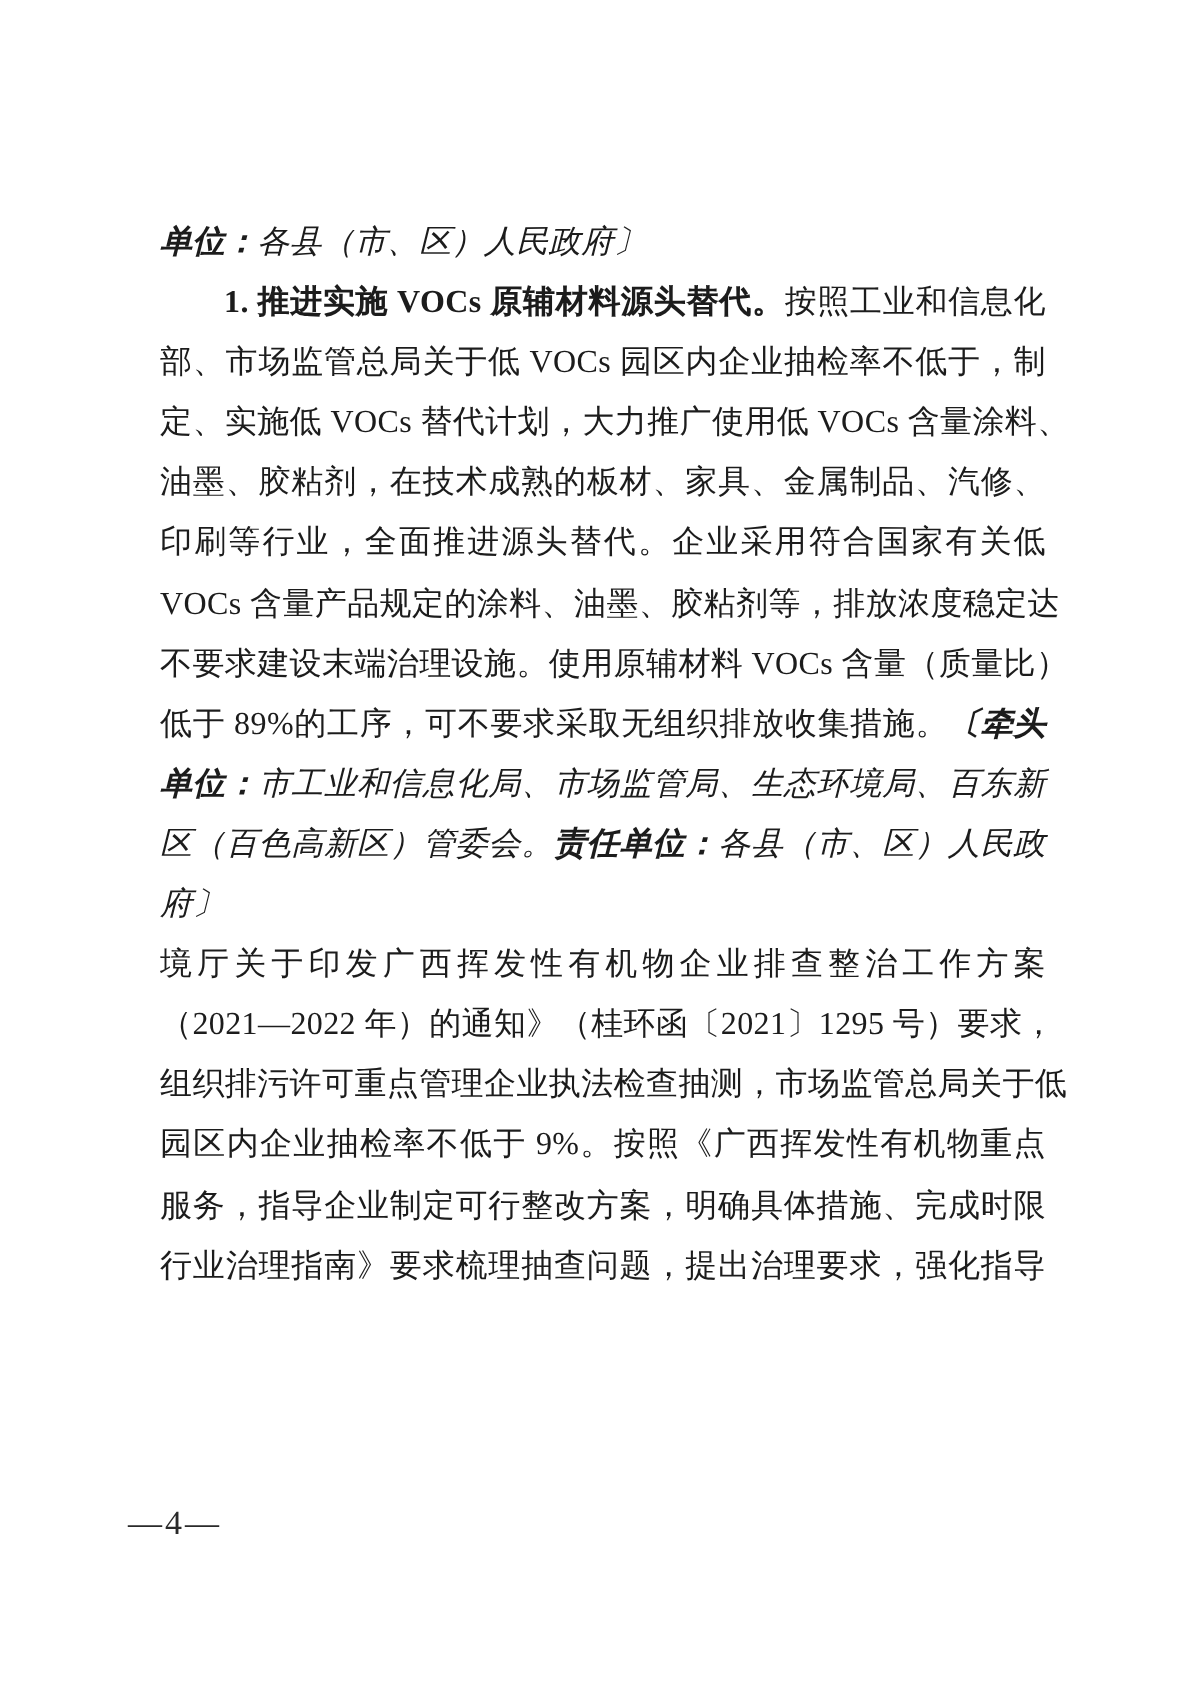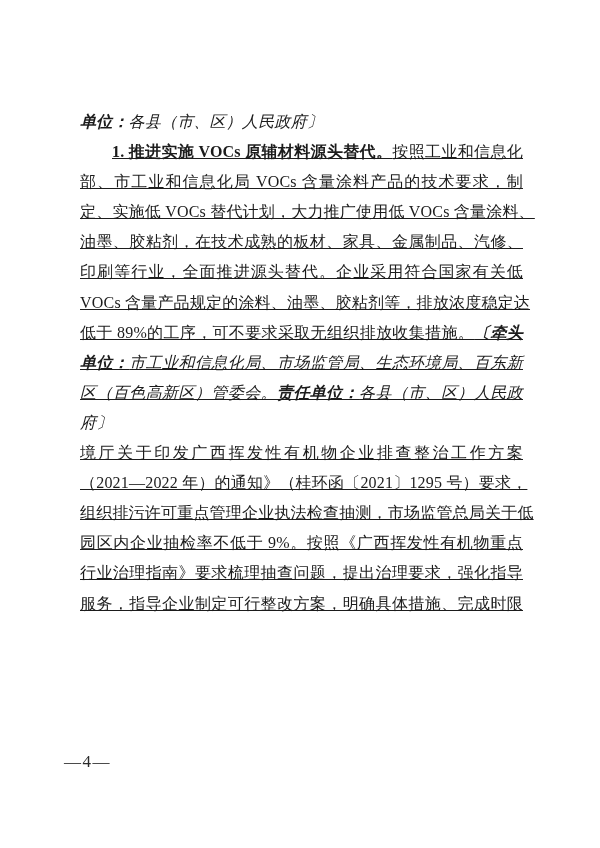--- a/index.html
+++ b/index.html
@@ -28,21 +28,20 @@
     line-height: 30.1px;
     height: 30.1px;
     white-space: nowrap;
     text-align: justify;
     text-justify: inter-character;
     text-align-last: left;
     letter-spacing: 0.2px;
   }
   .line.just {
     text-align-last: justify;
-    text-decoration: underline;
   }
   .line.ind {
     text-indent: 32px;
   }
   .seg-normal { font-weight: normal; font-style: normal; }
   .seg-bold   { font-weight: 700;   font-style: normal; }
   .seg-kai      { font-style: italic; }
   .seg-kai-bold { font-style: italic; font-weight: 700; }
   .page-number {
     position: absolute;
@@ -55,31 +54,32 @@
   }
 </style>
 </head>
 <body>
 
 <div class="page">
   <div class="doc-body">
     <div>
         <div class="line"><span class="seg-kai-bold">单位：</span><span class="seg-kai">各县（市、区）人民政府〕</span></div>
         <div class="line just ind"><span class="seg-bold">1. 推进实施 VOCs 原辅材料源头替代。</span><span class="seg-normal">按照工业和信息化</span></div>
-        <div class="line just"><span class="seg-normal">部、市工业和信息化局 VOCs 含量涂料产品的技术要求，制</span></div>
+        <div class="line just"><span class="seg-normal">部、市场监管总局关于低 VOCs 园区内企业抽检率不低于，制</span></div>
         <div class="line just"><span class="seg-normal">定、实施低 VOCs 替代计划，大力推广使用低 VOCs 含量涂料、</span></div>
         <div class="line just"><span class="seg-normal">油墨、胶粘剂，在技术成熟的板材、家具、金属制品、汽修、</span></div>
         <div class="line just"><span class="seg-normal">印刷等行业，全面推进源头替代。企业采用符合国家有关低</span></div>
         <div class="line just"><span class="seg-normal">VOCs 含量产品规定的涂料、油墨、胶粘剂等，排放浓度稳定达</span></div>
+        <div class="line just"><span class="seg-normal">不要求建设末端治理设施。使用原辅材料 VOCs 含量（质量比）</span></div>
         <div class="line just"><span class="seg-normal">低于 89%的工序，可不要求采取无组织排放收集措施。</span><span class="seg-kai-bold">〔牵头</span></div>
         <div class="line just"><span class="seg-kai-bold">单位：</span><span class="seg-kai">市工业和信息化局、市场监管局、生态环境局、百东新</span></div>
         <div class="line just"><span class="seg-kai">区（百色高新区）管委会。</span><span class="seg-kai-bold">责任单位：</span><span class="seg-kai">各县（市、区）人民政</span></div>
         <div class="line"><span class="seg-kai">府〕</span></div>
         <div class="line just"><span class="seg-normal">境厅关于印发广西挥发性有机物企业排查整治工作方案</span></div>
         <div class="line just"><span class="seg-normal">（2021—2022 年）的通知》（桂环函〔2021〕1295 号）要求，</span></div>
         <div class="line just"><span class="seg-normal">组织排污许可重点管理企业执法检查抽测，市场监管总局关于低</span></div>
         <div class="line just"><span class="seg-normal">园区内企业抽检率不低于 9%。按照《广西挥发性有机物重点</span></div>
+        <div class="line just"><span class="seg-normal">服务，指导企业制定可行整改方案，明确具体措施、完成时限</span></div>
         <div class="line just"><span class="seg-normal">行业治理指南》要求梳理抽查问题，提出治理要求，强化指导</span></div>
-        <div class="line just"><span class="seg-normal">服务，指导企业制定可行整改方案，明确具体措施、完成时限</span></div>
       </div>
   </div>
   <div class="page-number">—4—</div>
 </div>
 
 </body></html>

